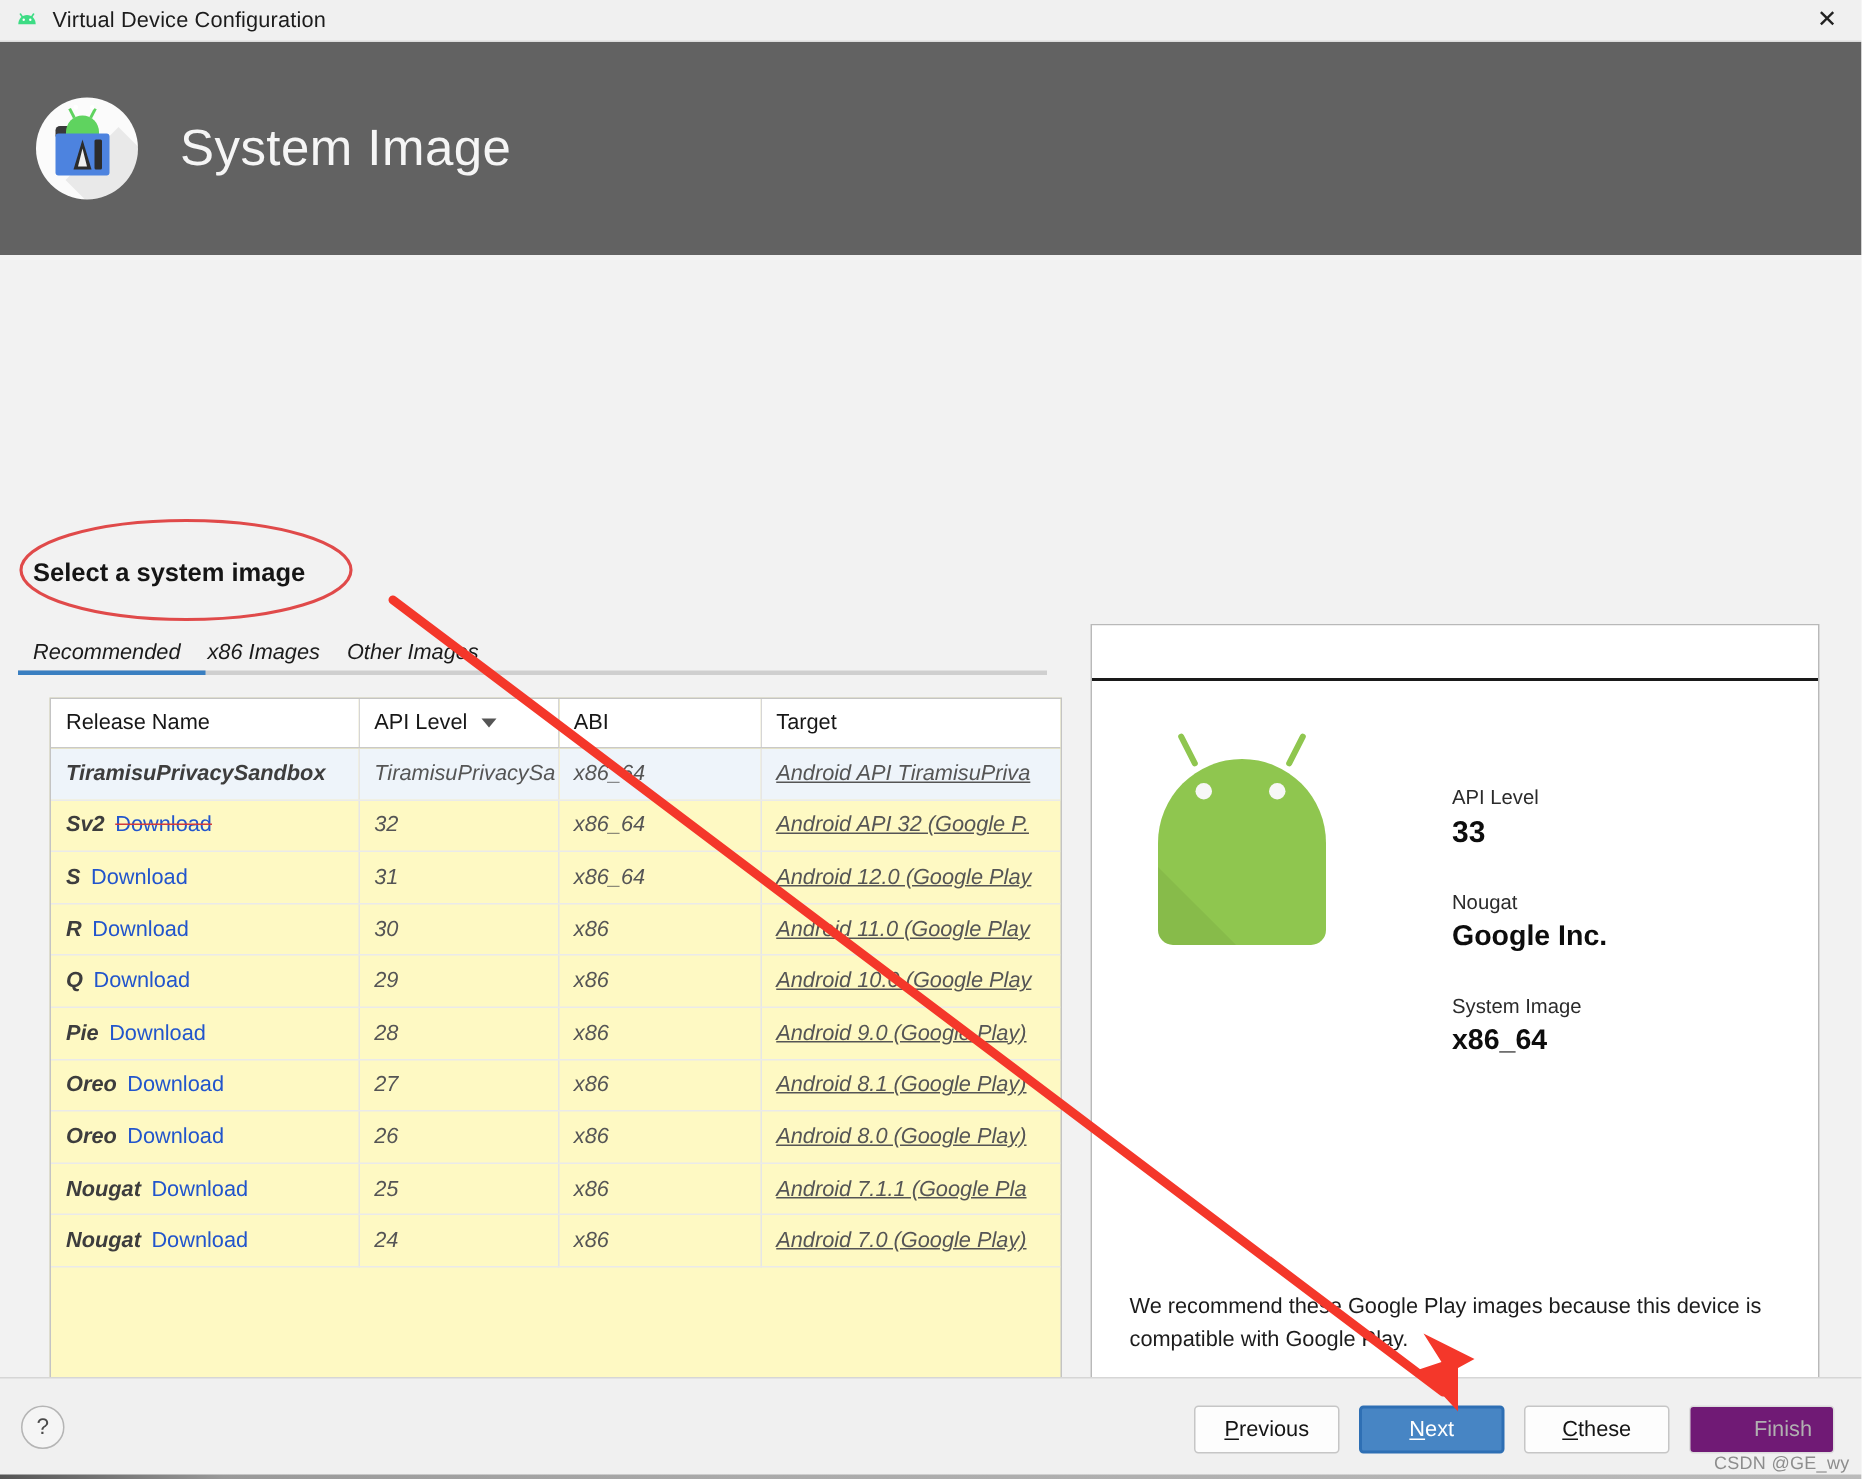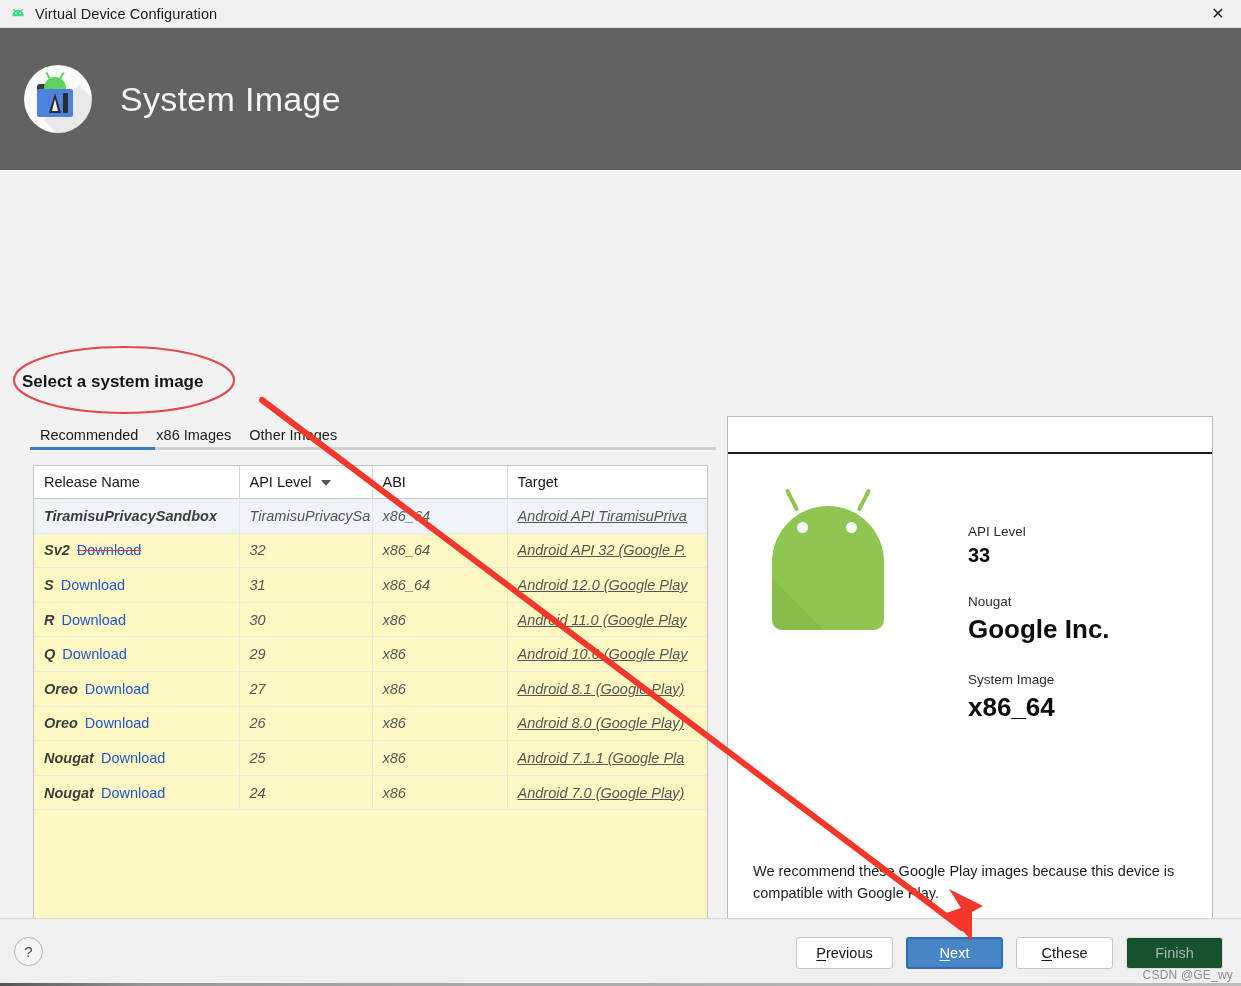--- a/index.html
+++ b/index.html
@@ -163,23 +163,24 @@
     position: absolute;
     left: 22px; top: 202px;
     font-size: 17px;
     font-weight: bold;
     color: #151515;
   }
 
   
   .tabs {
     position: absolute;
-    left: 30px; top: 252px;
+    left: 12px; top: 252px;
     width: 686px;
     height: 28px;
+    font-style: italic;
   }
   .tabs-row {
     display: flex;
     align-items: flex-end;
     height: 22px;
     gap: 0;
   }
   .tab {
     font-size: 14.5px;
     color: #1b1b1b;
@@ -362,21 +363,21 @@
     font-size: 13.5px;
     color: #2b2b2b;
     margin-bottom: 5px;
   }
   .field-value {
     font-size: 20px;
     font-weight: bold;
     color: #0d0d0d;
     margin-bottom: 27px;
   }
-  .field-value.big { font-size: 26px; }
+  .field-value.big { font-size: 19px; }
   .detail-note {
     position: absolute;
     left: 25px; top: 443px;
     width: 425px;
     font-size: 14.5px;
     color: #1c1c1c;
     line-height: 22px;
   }
   .detail-note .q { margin-top: 26px; }
   .detail-note .see { margin-top: 6px; padding-left: 6px; }
@@ -426,22 +427,23 @@
   }
   .btn u { text-underline-offset: 2px; }
   .btn.primary {
     background: #4785c4;
     border: 2px solid #2e6fb4;
     color: #ffffff;
     font-weight: normal;
   }
   .btn.disabled {
     color: #b0b0b0;
-    background: #14532d;
+    background: #701a75;
     border-color: #dcdcdc;
+    justify-content: flex-end;
   }
   .watermark {
     position: absolute;
     right: 8px;
     bottom: 4px;
     font-size: 12px;
     color: #8d8d8d;
     letter-spacing: 0.2px;
   }
   .bottom-shadow {
@@ -556,20 +558,26 @@
               <td>x86</td>
               <td>Android 11.0 (Google Play</td>
             </tr>
             <tr class="row-normal">
               <td class="cell-release"><span class="rel-name">Q</span><span class="dl-link">Download</span></td>
               <td>29</td>
               <td>x86</td>
               <td>Android 10.0 (Google Play</td>
             </tr>
             <tr class="row-normal">
+              <td class="cell-release"><span class="rel-name">Pie</span><span class="dl-link">Download</span></td>
+              <td>28</td>
+              <td>x86</td>
+              <td>Android 9.0 (Google Play)</td>
+            </tr>
+            <tr class="row-normal">
               <td class="cell-release"><span class="rel-name">Oreo</span><span class="dl-link">Download</span></td>
               <td>27</td>
               <td>x86</td>
               <td>Android 8.1 (Google Play)</td>
             </tr>
             <tr class="row-normal">
               <td class="cell-release"><span class="rel-name">Oreo</span><span class="dl-link">Download</span></td>
               <td>26</td>
               <td>x86</td>
               <td>Android 8.0 (Google Play)</td>

